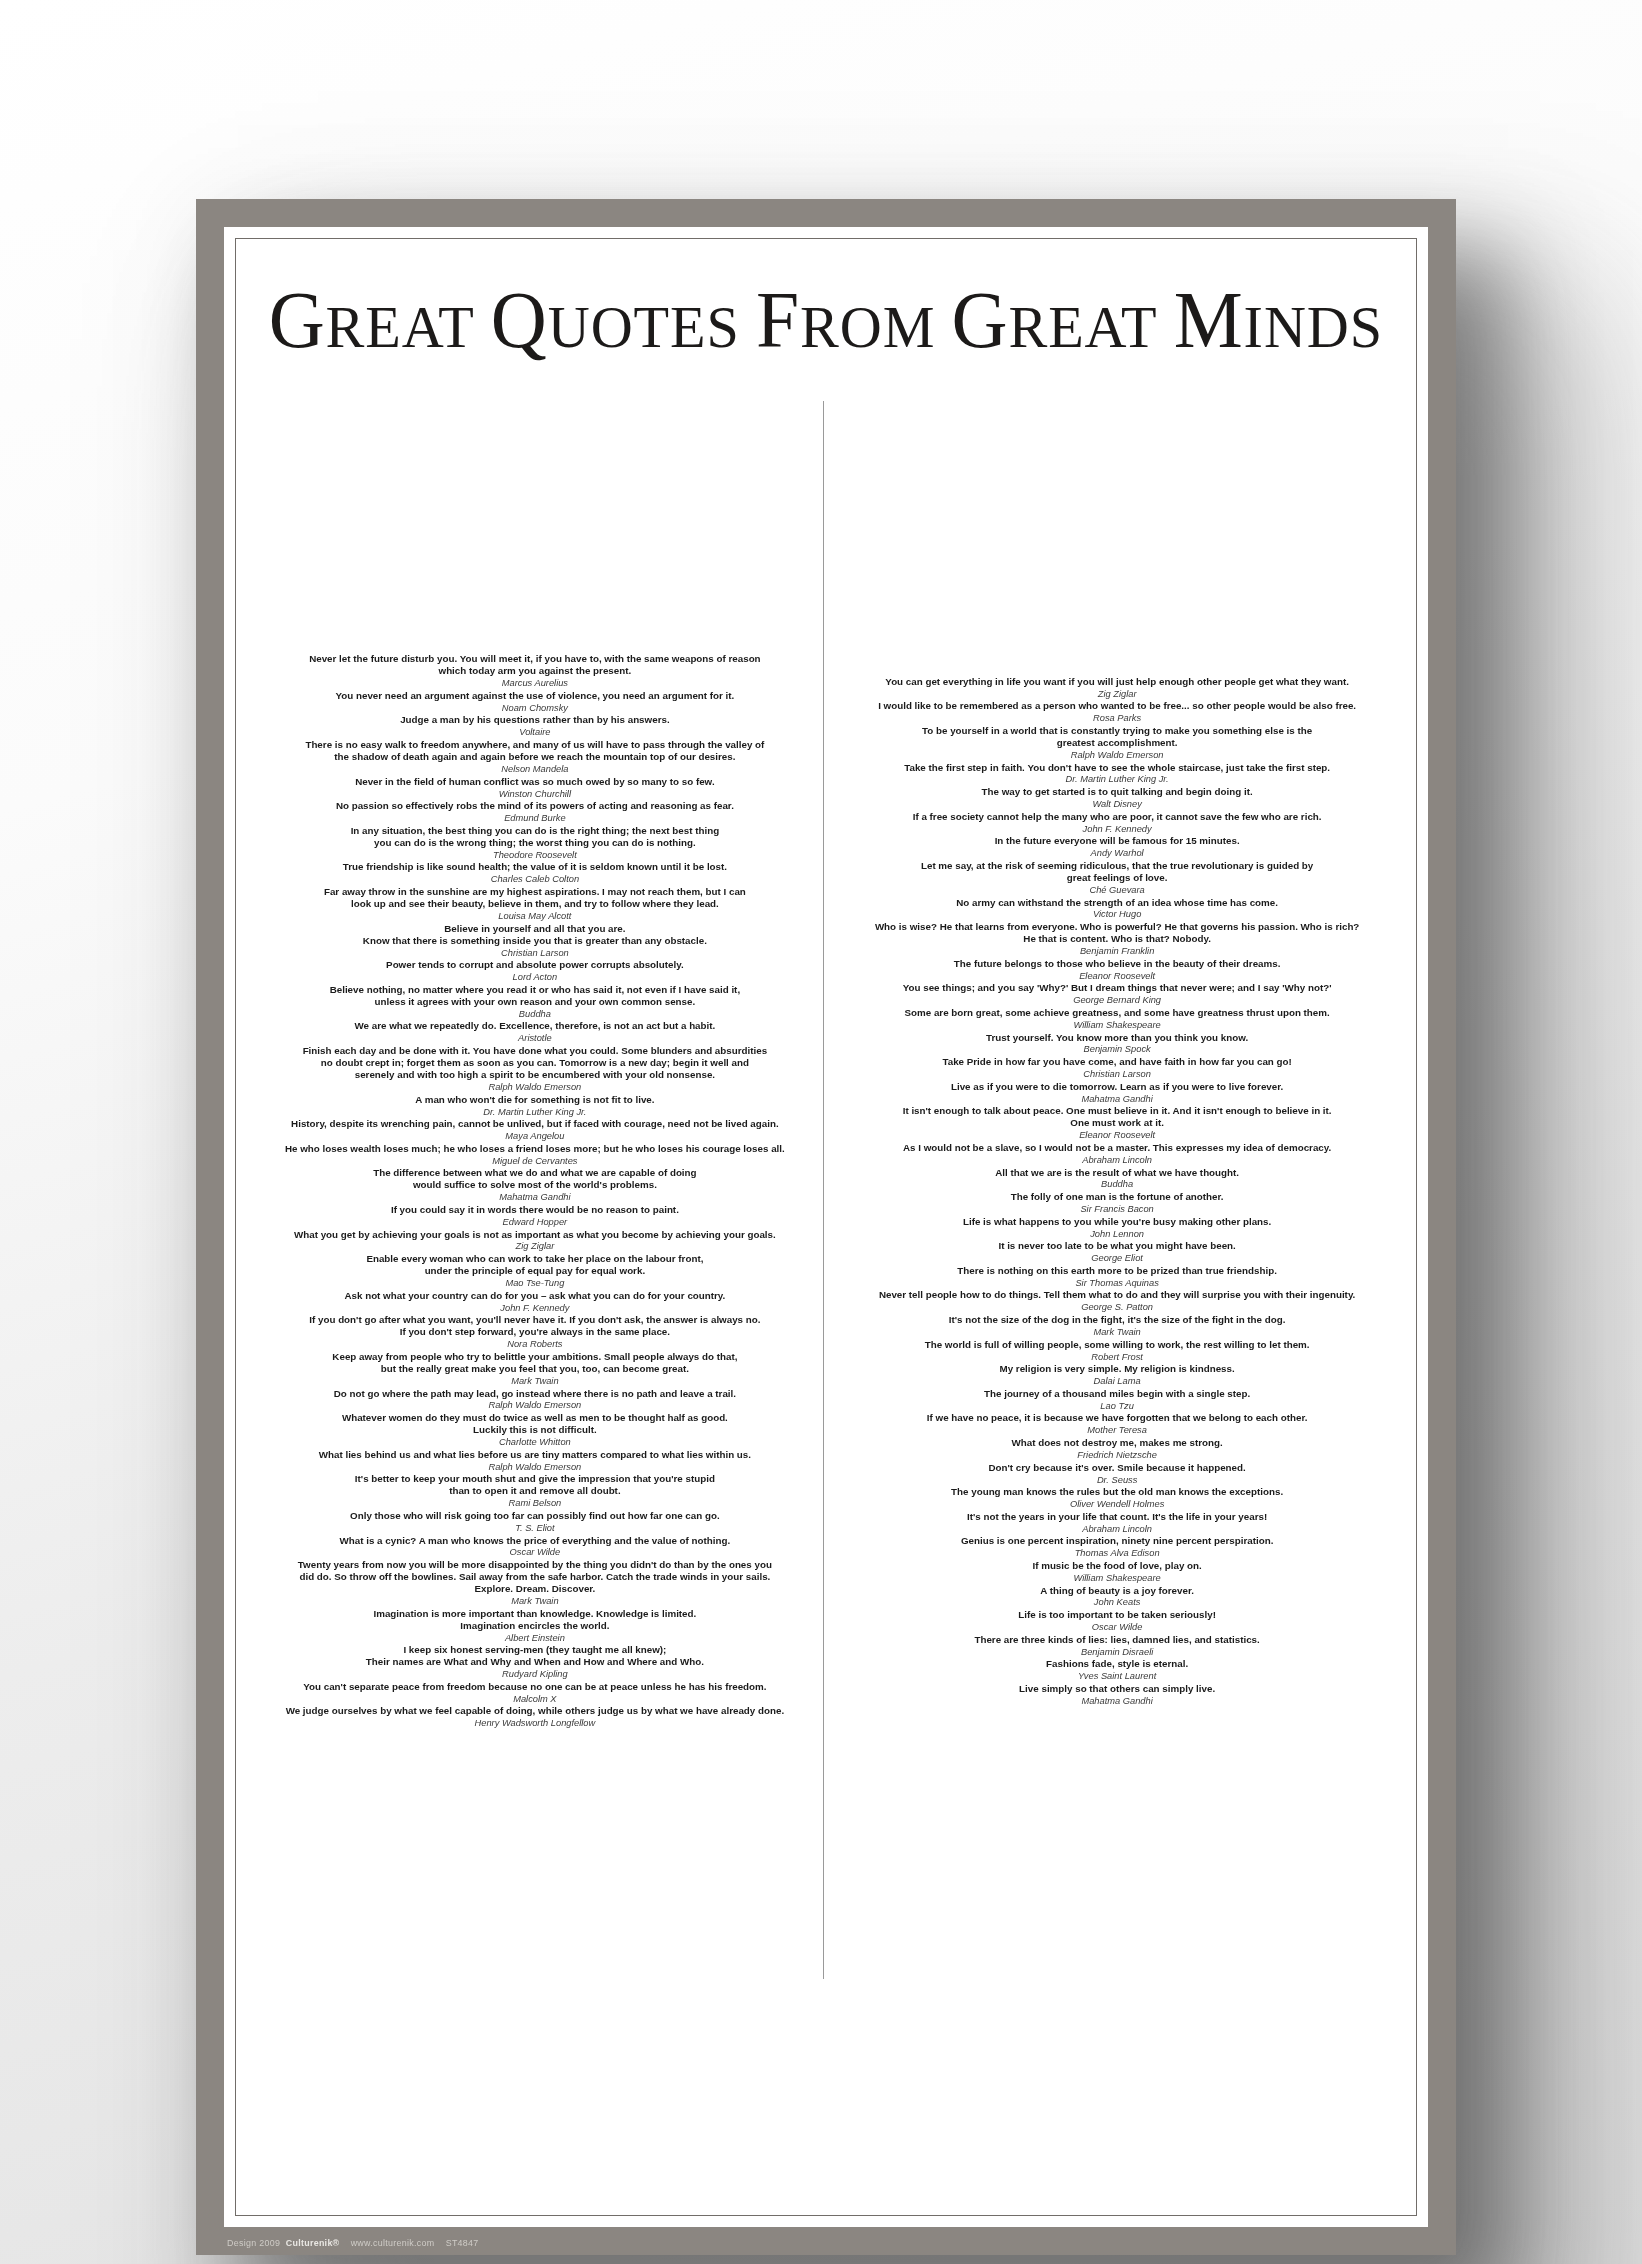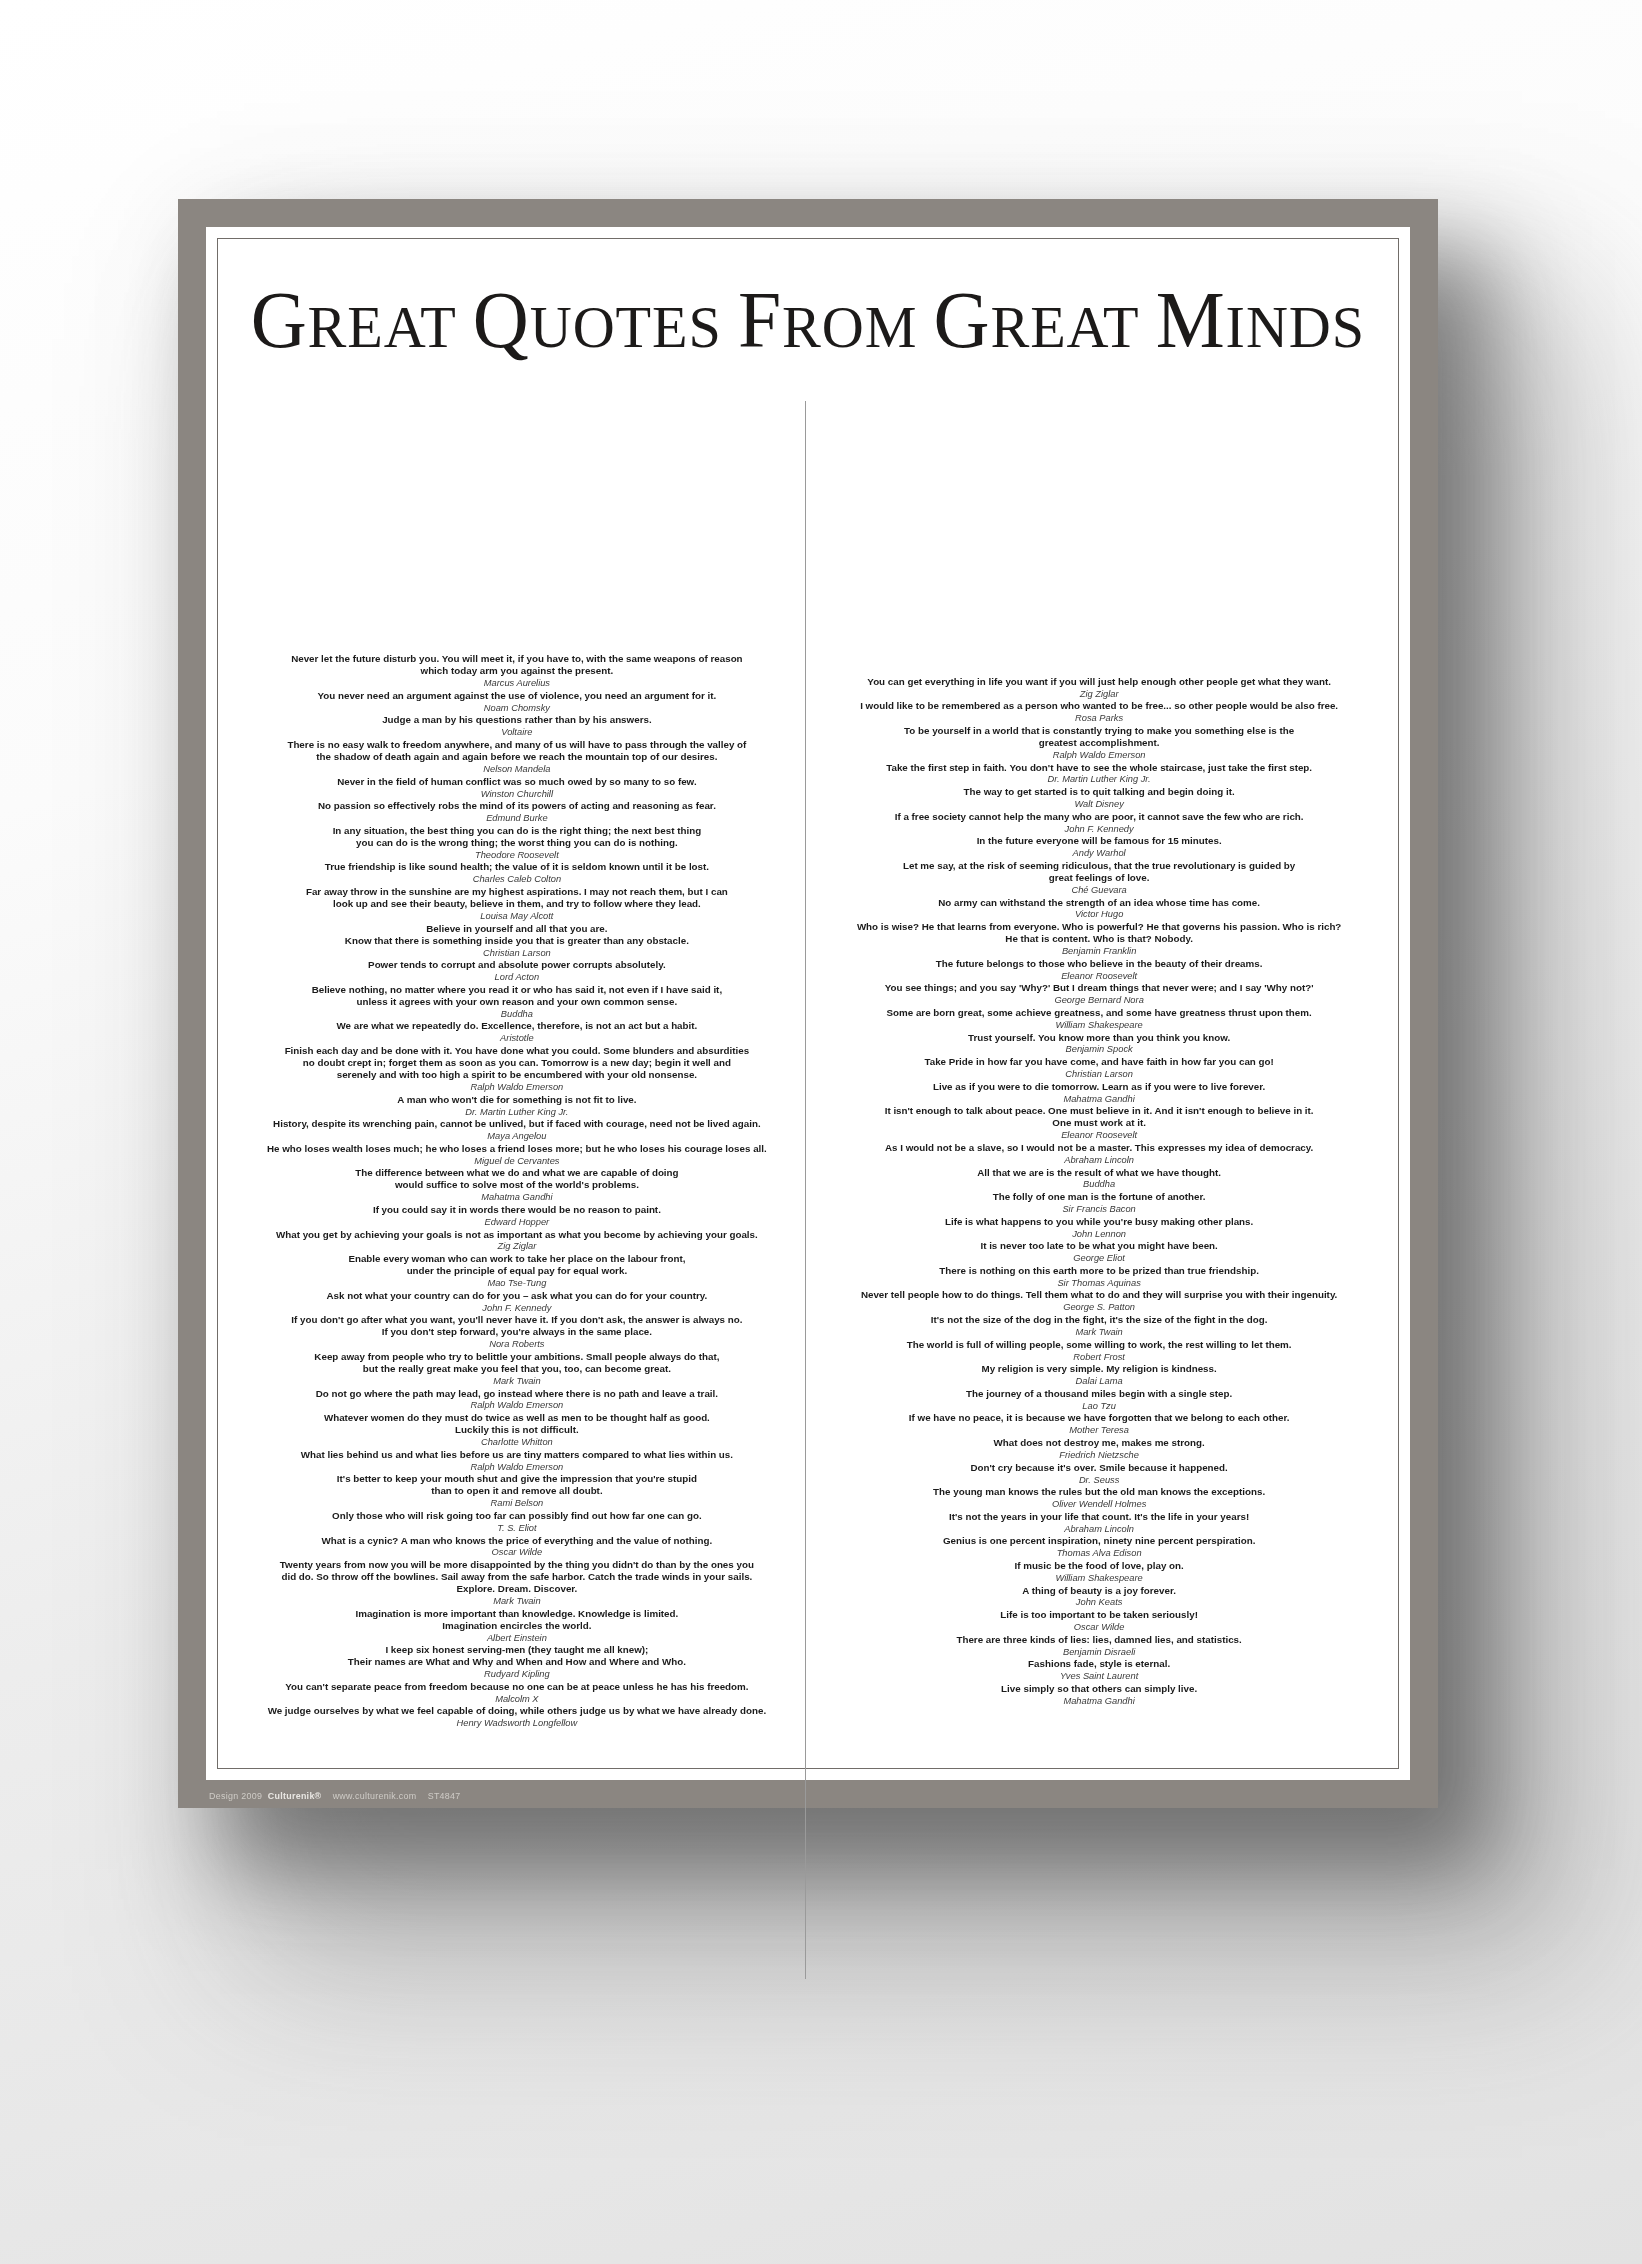--- a/index.html
+++ b/index.html
@@ -2,21 +2,21 @@
 <html style="font-size:15px"><head>
 <meta charset="utf-8">
 <style>
   html,body{margin:0;padding:0;}
   body{
     width:1643px;height:2264px;position:relative;overflow:hidden;
     background:linear-gradient(165deg,#ffffff 0%,#fbfbfb 30%,#ededed 62%,#e2e2e2 100%);
     font-family:"Liberation Sans", sans-serif;
   }
   .poster{
-    position:absolute;left:178px;top:199px;width:1260px;height:1609px;
+    position:absolute;left:196px;top:199px;width:1260px;height:2056px;
     background:#8b8681;box-sizing:border-box;padding:28px;
     box-shadow:47px 56px 84px 4.7px rgba(45,45,45,0.50),
                103px 121px 158px 37px rgba(90,90,90,0.35);
   }
   .mat{background:#ffffff;width:100%;height:100%;box-sizing:border-box;padding:11.2px;}
   .page{
     border:1.9px solid #716d69;background:#ffffff;width:100%;height:100%;
     box-sizing:border-box;position:relative;padding:26px 0 0 0;
   }
   .title{
@@ -262,21 +262,21 @@
               <blockquote class="qtext">Who is wise? He that learns from everyone. Who is powerful? He that governs his passion. Who is rich?
 He that is content. Who is that? Nobody.</blockquote>
               <figcaption class="qauthor">Benjamin Franklin</figcaption>
             </figure>
             <figure class="quote">
               <blockquote class="qtext">The future belongs to those who believe in the beauty of their dreams.</blockquote>
               <figcaption class="qauthor">Eleanor Roosevelt</figcaption>
             </figure>
             <figure class="quote">
               <blockquote class="qtext">You see things; and you say 'Why?' But I dream things that never were; and I say 'Why not?'</blockquote>
-              <figcaption class="qauthor">George Bernard Nora</figcaption>
+              <figcaption class="qauthor">George Bernard King</figcaption>
             </figure>
             <figure class="quote">
               <blockquote class="qtext">Some are born great, some achieve greatness, and some have greatness thrust upon them.</blockquote>
               <figcaption class="qauthor">William Shakespeare</figcaption>
             </figure>
             <figure class="quote">
               <blockquote class="qtext">Trust yourself. You know more than you think you know.</blockquote>
               <figcaption class="qauthor">Benjamin Spock</figcaption>
             </figure>
             <figure class="quote">

